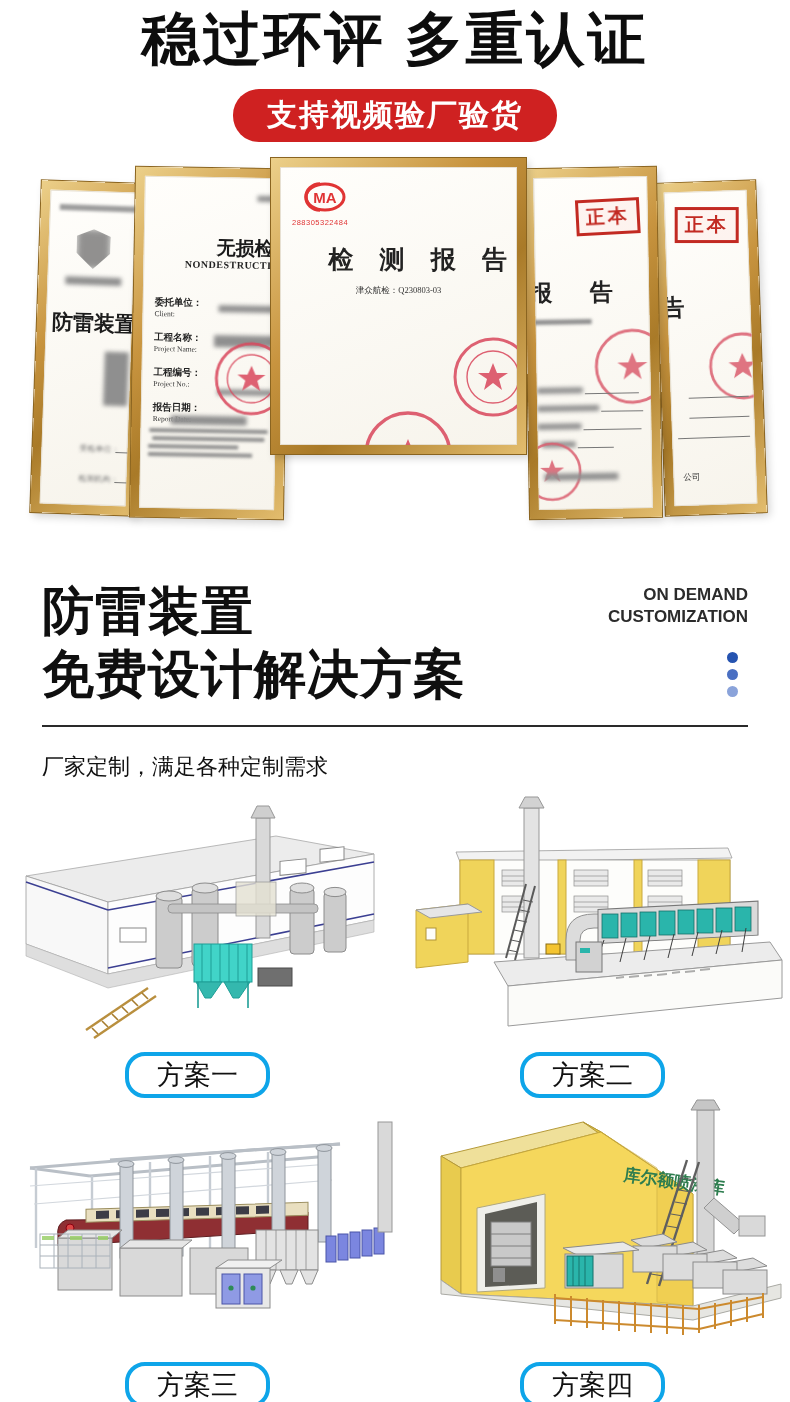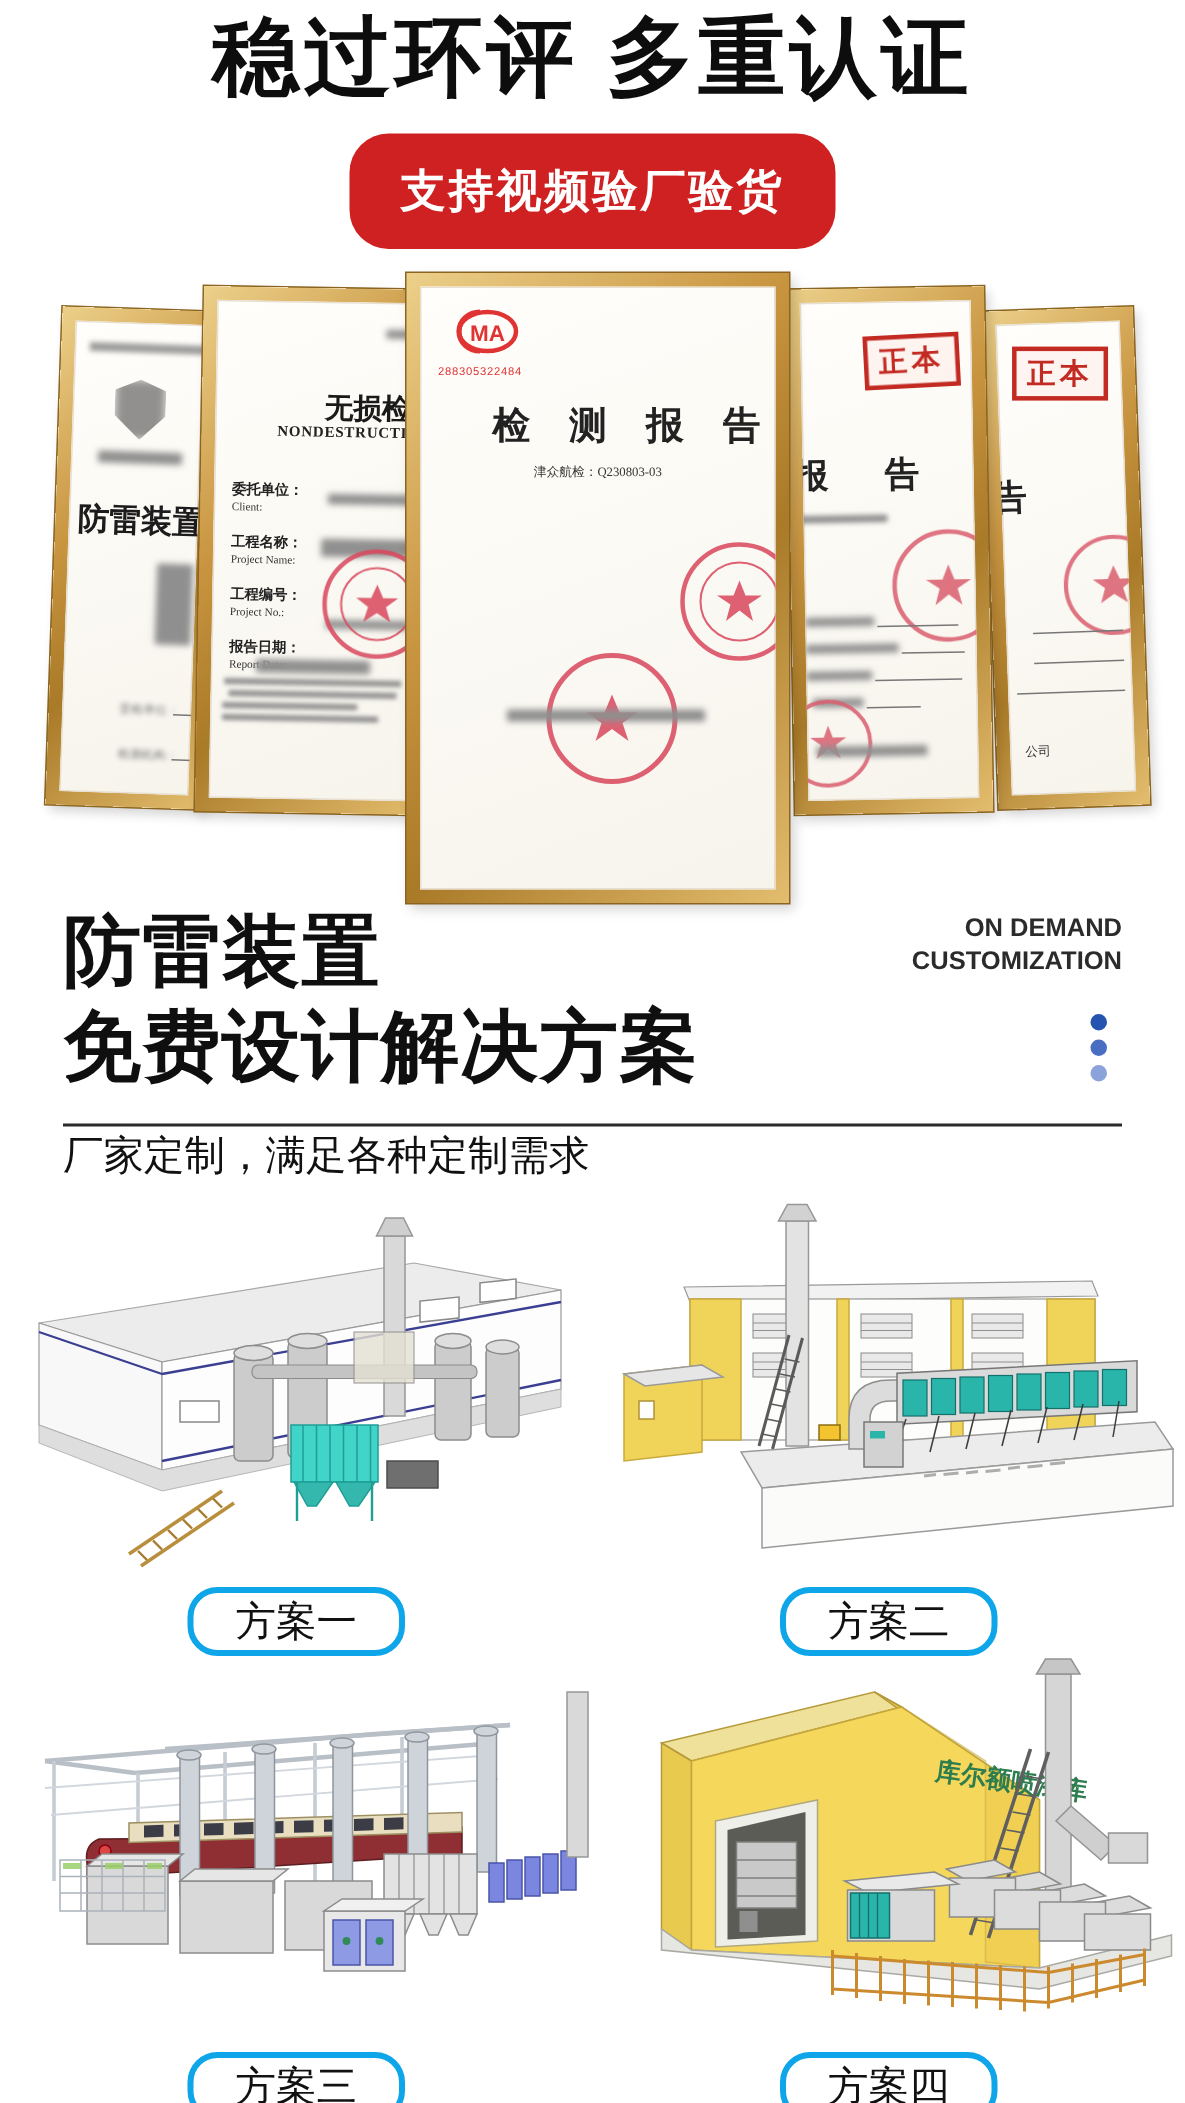--- a/index.html
+++ b/index.html
@@ -5,32 +5,32 @@
   * { margin:0; padding:0; box-sizing:border-box; }
   html,body { background:#ffffff; }
   body { width:790px; height:1402px; overflow:hidden; position:relative;
          font-family:"Liberation Sans","DejaVu Sans",sans-serif; color:#121212; }
 
   
   .hero { text-align:center; padding-top:6px; }
   .hero-title { font-size:58px; font-weight:900; letter-spacing:3px; color:#0d0d0d; line-height:1.15; }
   .hero-badge { display:inline-block; margin-top:16px; background:#cf2121; color:#fff;
                 font-size:30px; font-weight:700; letter-spacing:2px;
-                padding:18px 34px; border-radius:26px; }
+                padding:6px 34px; border-radius:26px; }
 
   
   .certs { position:relative; width:790px; height:400px; margin-top:14px; }
   .frame { position:absolute; background:linear-gradient(135deg,#ecd08a 0%,#c8943f 38%,#a97a28 62%,#e3bd6e 100%);
            padding:9px; box-shadow:0 0 0 1px #8a6420, 3px 4px 8px rgba(0,0,0,.18); }
   .paper { position:relative; width:100%; height:100%; overflow:hidden;
            background:linear-gradient(160deg,#fffefb 0%,#f7f4ec 100%);
            box-shadow:inset 0 0 0 1px #e7e0d2; }
   .f1 { left:36px;  top:26px; width:104px; height:332px; transform:rotate(2deg);  z-index:1; }
   .f2 { left:133px; top:12px; width:153px; height:350px; transform:rotate(1deg);  z-index:2; }
-  .f3 { left:271px; top:2px;  width:255px; height:420px; z-index:3; }
+  .f3 { left:271px; top:2px;  width:255px; height:296px; z-index:3; }
   .f4 { left:527px; top:12px; width:132px; height:350px; transform:rotate(-1deg); z-index:2; }
   .f5 { left:660px; top:26px; width:101px; height:332px; transform:rotate(-2deg); z-index:1; }
 
   .blur-bar { background:#8f8f8f; filter:blur(2px); border-radius:1px; position:absolute; }
   .blur-soft { filter:blur(1.6px); color:#777; }
   .serif { font-family:"Liberation Serif","DejaVu Serif",serif; }
 
   
   .c1-logo-row { position:absolute; top:14px; left:10px; width:80px; height:6px; background:#9c9c9c; filter:blur(1.6px); }
   .c1-shield { position:absolute; top:38px; left:28px; width:34px; height:40px; background:#6d6d6d;
@@ -71,21 +71,21 @@
   .c5-company { position:absolute; font-size:8.5px; color:#333; }
 
   
   .custom { position:relative; padding:24px 42px 0 42px; }
   .custom-title { font-size:52px; font-weight:900; line-height:1.22; letter-spacing:1px; color:#0f0f0f; }
   .custom-en { position:absolute; top:28px; right:42px; text-align:right; font-size:17px; font-weight:700;
                color:#2b2b2b; line-height:1.3; }
   .dots { position:absolute; right:52px; top:96px; display:flex; flex-direction:column; gap:6px; align-items:center; }
   .dot { width:11px; height:11px; border-radius:50%; }
   .custom-rule { border:none; border-top:2px solid #2a2a2a; margin-top:18px; }
-  .custom-sub { font-size:27px; color:#111; margin-top:1px; }
+  .custom-sub { font-size:22px; color:#111; margin-top:25px; }
 
   
   .plans { display:grid; grid-template-columns:395px 395px; margin-top:10px; }
   .plan-cell { display:flex; flex-direction:column; align-items:center; }
   .plan-img { display:block; }
   .plan-pill { display:inline-block; border:4px solid #0ea5e9; border-radius:20px; background:#fff;
                font-size:27px; color:#111; padding:1px 28px; margin-top:4px; }
   .r2 .plan-pill { margin-top:6px; }
   svg text { font-family:"Liberation Sans","DejaVu Sans",sans-serif; }
 </style>

